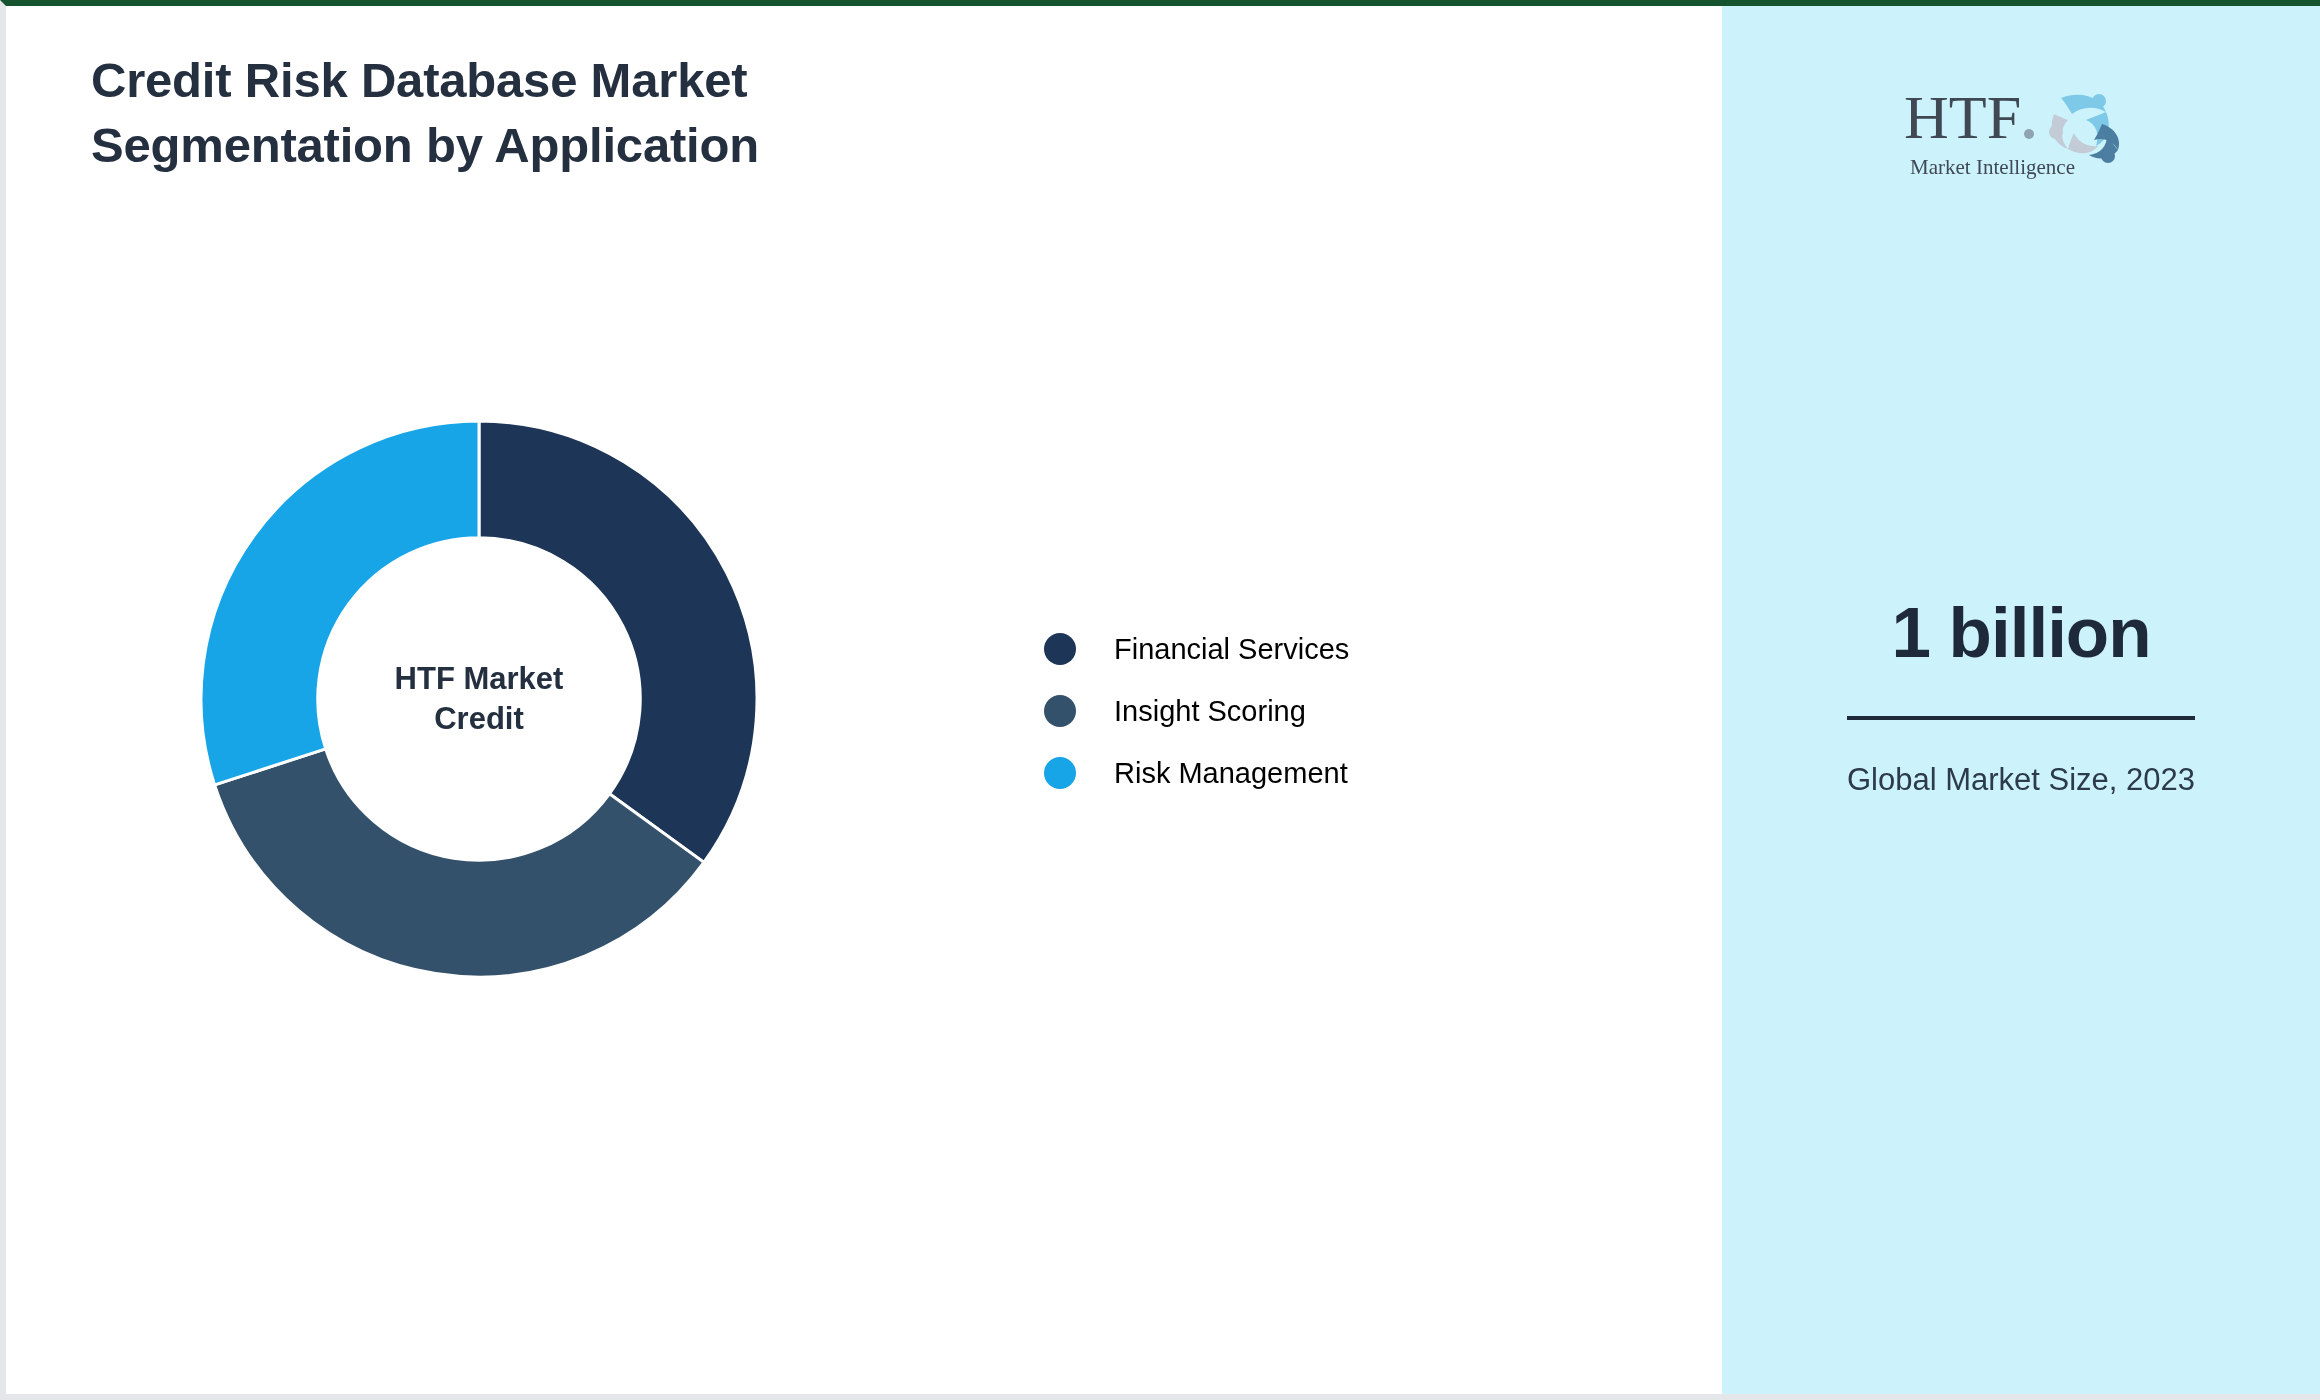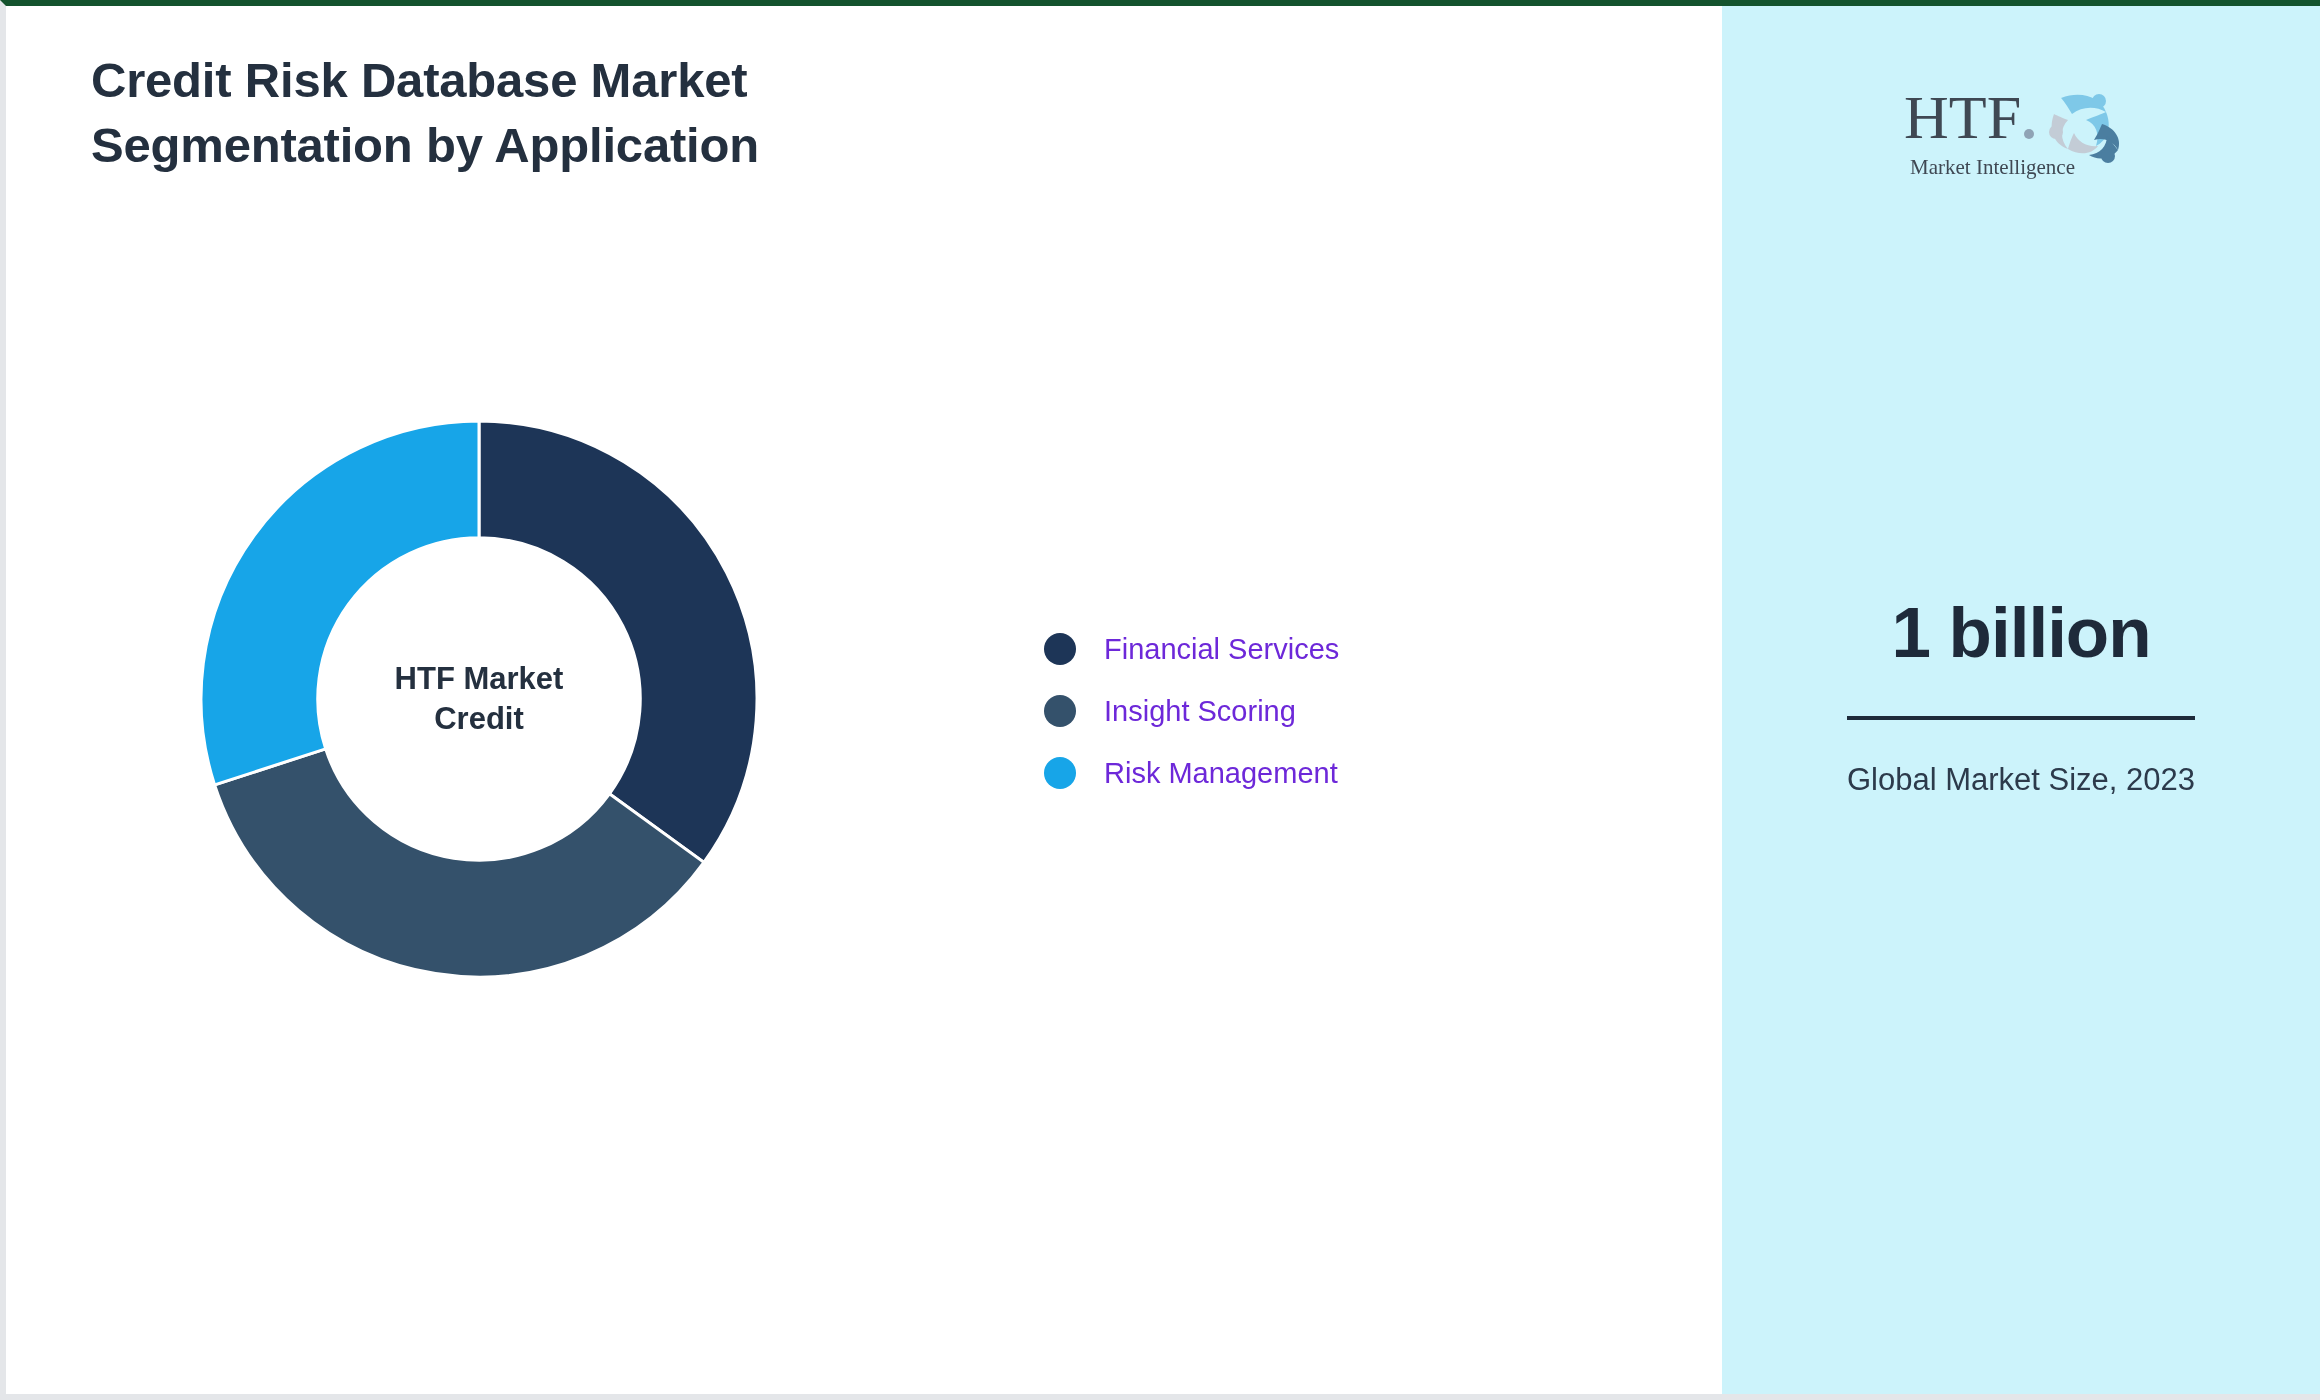--- a/index.html
+++ b/index.html
@@ -81,23 +81,23 @@
     align-items: center;
     height: 62px;
   }
   .legend-swatch {
     width: 32px;
     height: 32px;
     border-radius: 50%;
     flex: 0 0 auto;
   }
   .legend-label {
-    margin-left: 28px;
+    margin-left: 38px;
     font-size: 29px;
-    color: #6d28d9;
+    color: #000000;
     white-space: nowrap;
   }
 
   
   #side-panel {
     position: absolute;
     left: 1716px;
     top: 0;
     width: 598px;
     height: 1400px;

